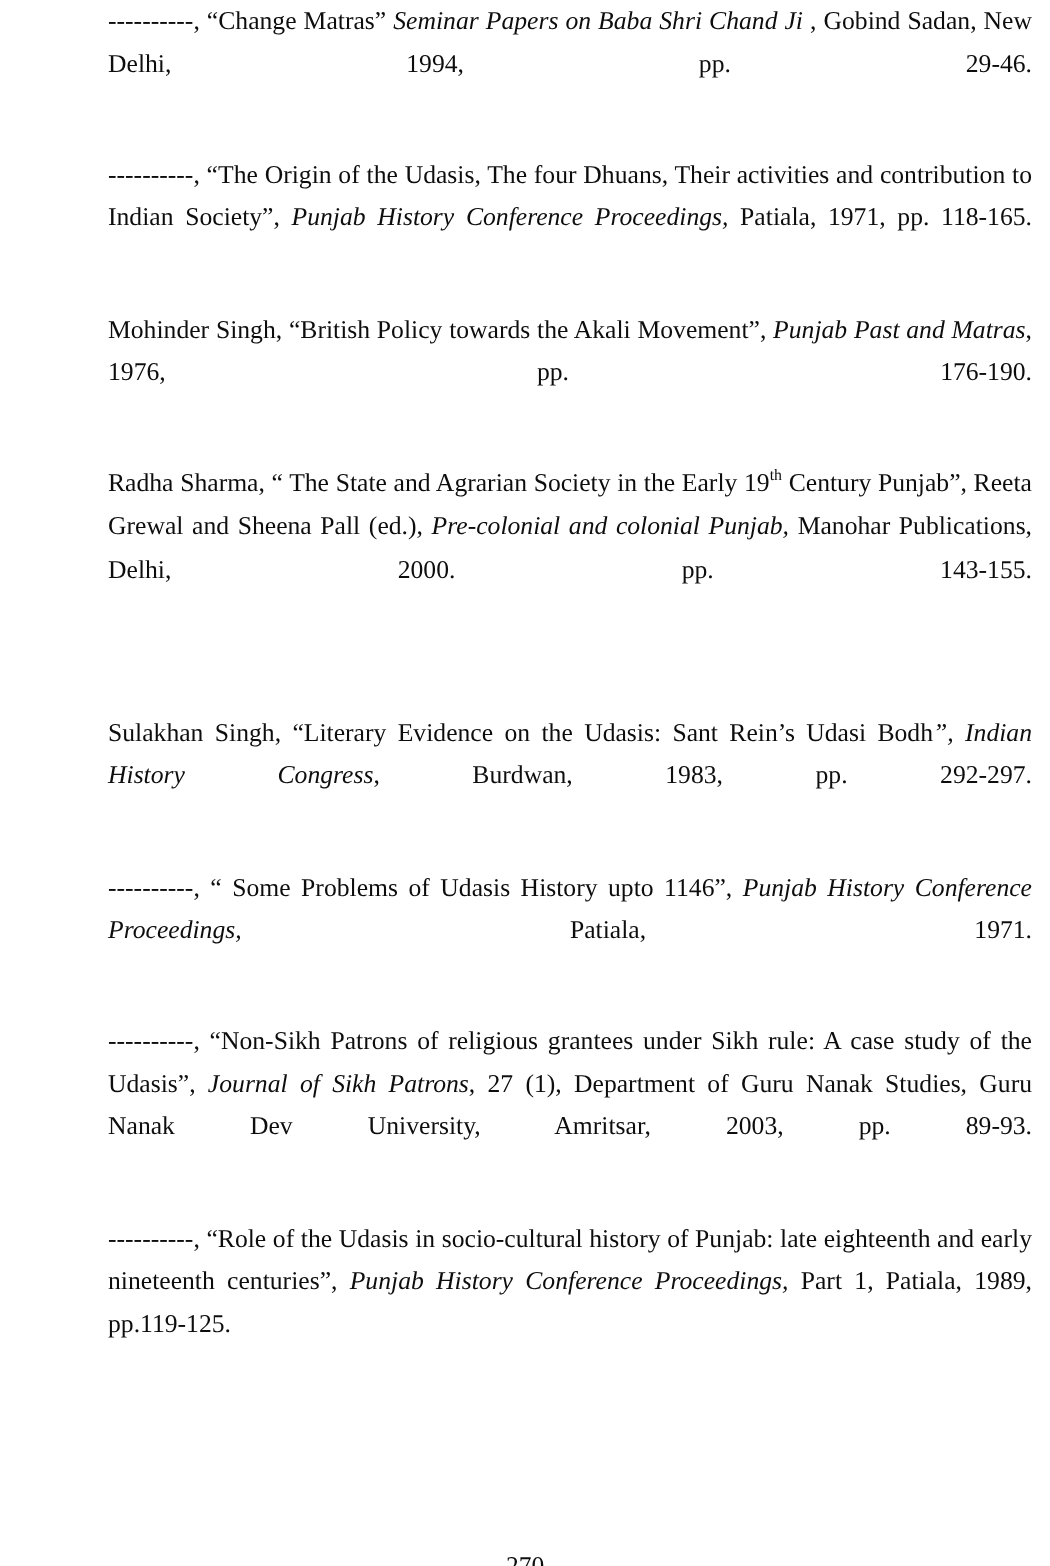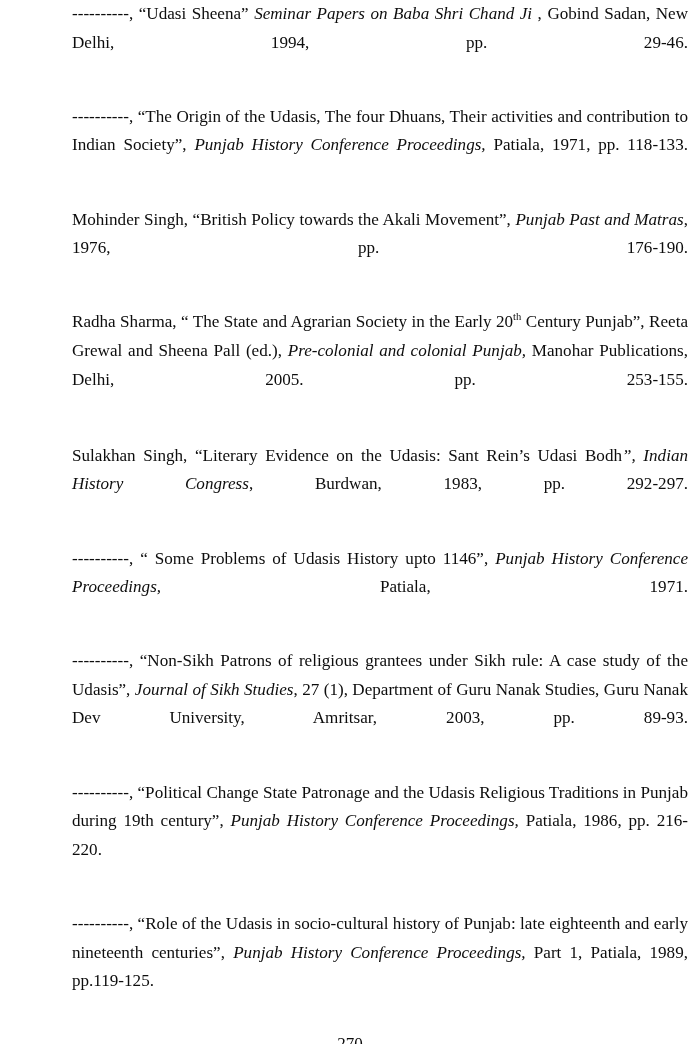--- a/index.html
+++ b/index.html
@@ -45,21 +45,21 @@
   }
 
   
   .entry::after {
     content: "";
     display: inline-block;
     width: 100%;
   }
 
   .entry.gap-before {
-    margin-top: 19px;
+    margin-top: 52px;
   }
 
   i, .it {
     font-style: italic;
   }
 
   sup {
     font-size: 0.62em;
     vertical-align: super;
     line-height: 0;
@@ -76,25 +76,24 @@
     color: #0d0d0d;
     overflow: hidden;
     height: 12px;
   }
 </style>
 </head>
 <body>
 
 <div class="page">
   <div class="biblio-list" id="biblio-list">
-      <p class="entry"><span>----------, “Udasi Sheena” </span><i>Seminar Papers on Baba Shri Chand Ji</i><span> , Gobind Sadan, New Delhi, 1994, pp. 29-46.</span></p>
-      <p class="entry"><span>----------, “The Origin of the Udasis, The four Dhuans, Their activities and contribution to Indian Society”, </span><i>Punjab History Conference Proceedings,</i><span> Patiala, 1971, pp. 118-133.</span></p>
+      <p class="entry"><span>----------, “Change Matras” </span><i>Seminar Papers on Baba Shri Chand Ji</i><span> , Gobind Sadan, New Delhi, 1994, pp. 29-46.</span></p>
+      <p class="entry"><span>----------, “The Origin of the Udasis, The four Dhuans, Their activities and contribution to Indian Society”, </span><i>Punjab History Conference Proceedings,</i><span> Patiala, 1971, pp. 118-165.</span></p>
       <p class="entry"><span>Mohinder Singh, “British Policy towards the Akali Movement”, </span><i>Punjab Past and Matras</i><span>, 1976, pp. 176-190.</span></p>
-      <p class="entry"><span>Radha Sharma, “ The State and Agrarian Society in the Early 20</span><sup>th</sup><span> Century Punjab”, Reeta Grewal and Sheena Pall (ed.), </span><i>Pre-colonial and colonial Punjab,</i><span> Manohar Publications, Delhi, 2005. pp. 253-155.</span></p>
+      <p class="entry"><span>Radha Sharma, “ The State and Agrarian Society in the Early 19</span><sup>th</sup><span> Century Punjab”, Reeta Grewal and Sheena Pall (ed.), </span><i>Pre-colonial and colonial Punjab,</i><span> Manohar Publications, Delhi, 2000. pp. 143-155.</span></p>
       <p class="entry gap-before"><span>Sulakhan Singh, “Literary Evidence on the Udasis: Sant Rein’s Udasi Bodh</span><i>”,</i><span> </span><i>Indian History Congress</i><span>, Burdwan, 1983, pp. 292-297.</span></p>
       <p class="entry"><span>----------, “ Some Problems of Udasis History upto 1146”, </span><i>Punjab History Conference Proceedings,</i><span> Patiala, 1971.</span></p>
-      <p class="entry"><span>----------, “Non-Sikh Patrons of religious grantees under Sikh rule: A case study of the Udasis”, </span><i>Journal of Sikh Studies</i><span>, 27 (1), Department of Guru Nanak Studies, Guru Nanak Dev University, Amritsar, 2003, pp. 89-93.</span></p>
-      <p class="entry"><span>----------, “Political Change State Patronage and the Udasis Religious Traditions in  Punjab during 19th century”, </span><i>Punjab History Conference Proceedings,</i><span> Patiala, 1986, pp. 216-220.</span></p>
+      <p class="entry"><span>----------, “Non-Sikh Patrons of religious grantees under Sikh rule: A case study of the Udasis”, </span><i>Journal of Sikh Patrons</i><span>, 27 (1), Department of Guru Nanak Studies, Guru Nanak Dev University, Amritsar, 2003, pp. 89-93.</span></p>
       <p class="entry"><span>----------, “Role of the Udasis in socio-cultural history of Punjab: late eighteenth and early nineteenth centuries”, </span><i>Punjab History Conference Proceedings,</i><span> Part 1, Patiala, 1989, pp.119-125.</span></p>
     </div>
 </div>
 
 <div class="folio">270</div>
 
 </body></html>

